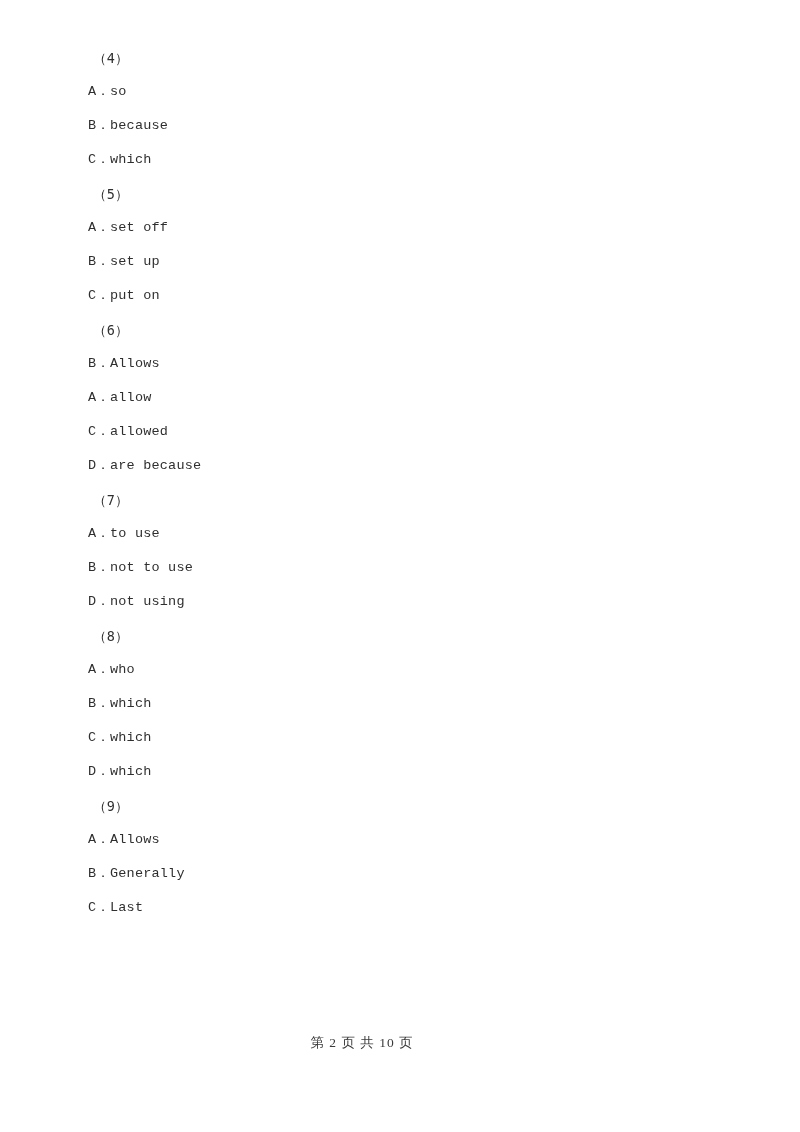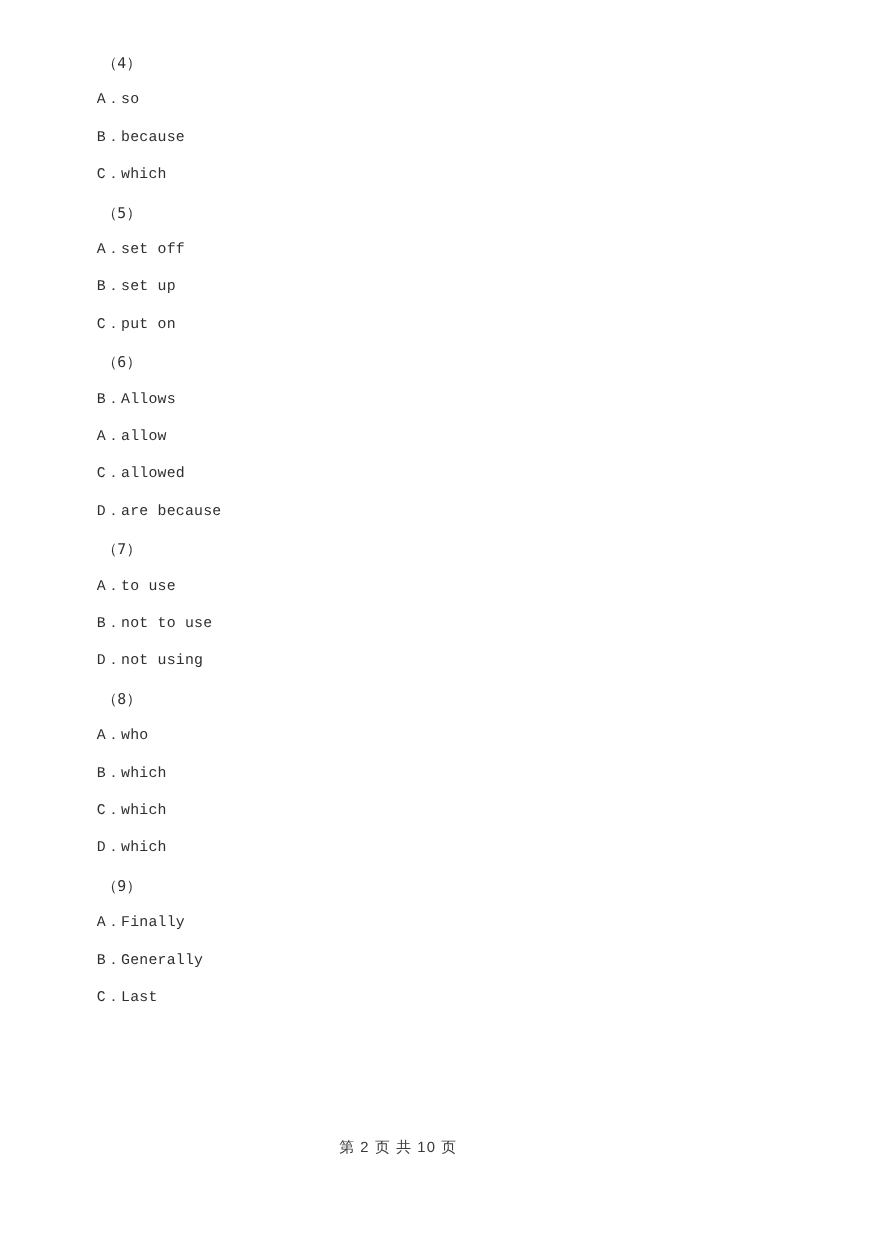--- a/index.html
+++ b/index.html
@@ -61,21 +61,21 @@
 
   #footer {
     position: absolute;
     left: 0;
     top: 1032px;
     width: 724px;
     text-align: center;
     font-size: 13.5px;
     line-height: 22px;
     color: #3a3a3a;
-    font-family: Liberation Sans, sans-serif;
+    font-family: Liberation Serif, serif;
     letter-spacing: 1px;
     white-space: pre;
   }
 </style>
 </head>
 <body>
 
 <div id="page">
 
   <div id="content" style="top: 41px;">
@@ -112,21 +112,21 @@
     <div class="q-group">
       <div class="q-number">（8）</div>
       <div class="q-option">A．who</div>
       <div class="q-option">B．which</div>
       <div class="q-option">C．which</div>
       <div class="q-option">D．which</div>
     </div>
 
     <div class="q-group">
       <div class="q-number">（9）</div>
-      <div class="q-option">A．Finally</div>
+      <div class="q-option">A．Allows</div>
       <div class="q-option">B．Generally</div>
       <div class="q-option">C．Last</div>
     </div>
 
   </div>
 
   <div id="footer">第 2 页 共 10 页</div>
 
 </div>
 

